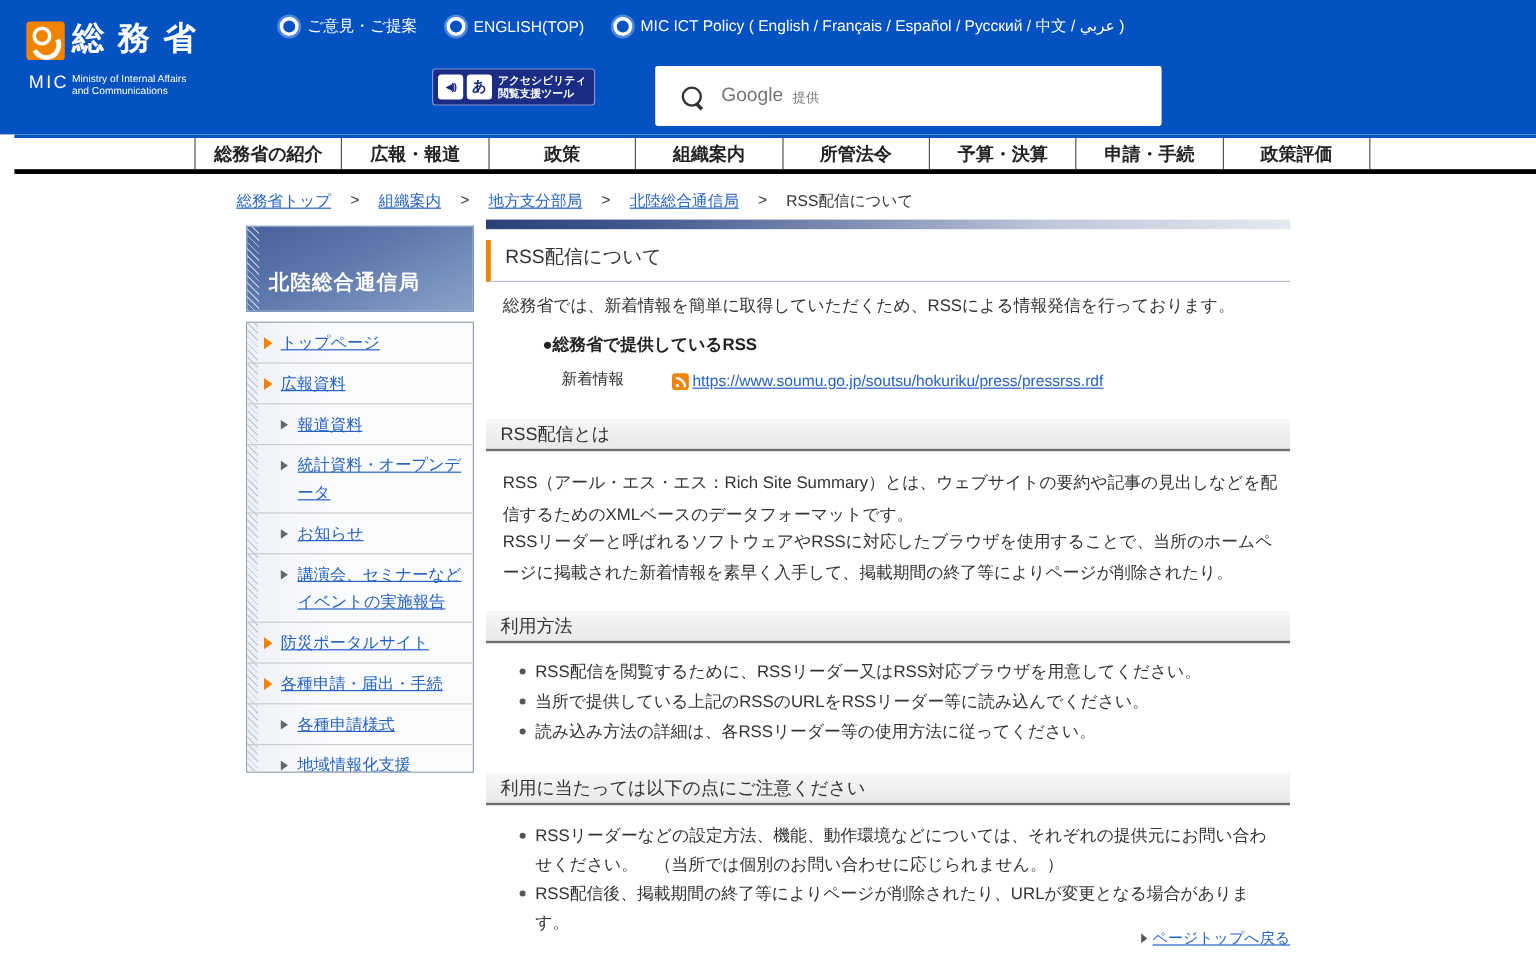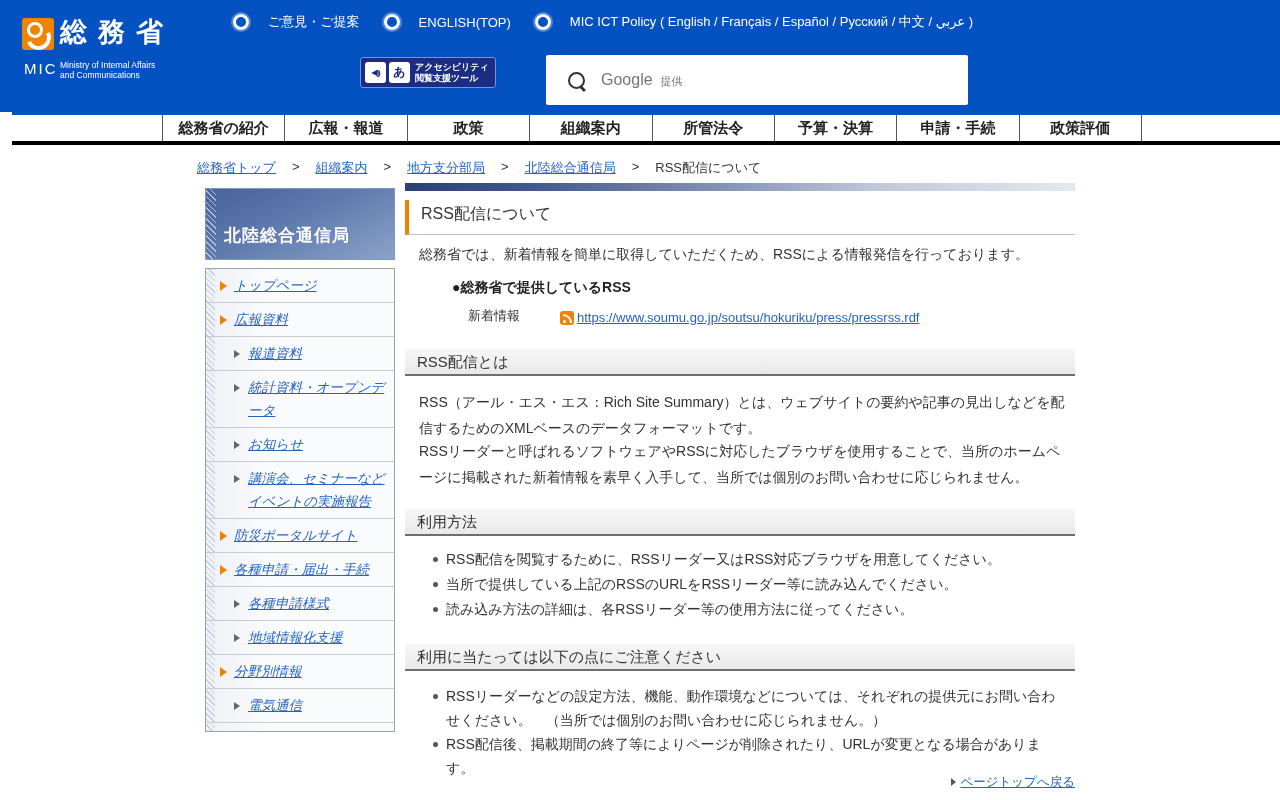--- a/index.html
+++ b/index.html
@@ -10,21 +10,21 @@
   
   .header{position:absolute;left:0;top:0;width:1280px;height:112px;background:#0452c1;}
   .logo{position:absolute;left:22px;top:16px;width:220px;height:80px;}
   .logo-square{position:absolute;left:0;top:2px;width:32px;height:32px;background:#f08300;border-radius:3px;}
   .logo-ball{position:absolute;left:5px;top:4px;width:10px;height:10px;background:#f08300;border:3px solid #fff;border-radius:50%;z-index:2;}
   .logo-tail{position:absolute;left:4px;top:7px;width:17px;height:17px;border:4px solid transparent;border-right-color:#fff;border-bottom-color:#fff;border-radius:50%;transform:rotate(20deg);}
   .logo-mic{position:absolute;left:2px;top:44px;color:#fff;font-size:15px;letter-spacing:2px;}
   .logo-name{position:absolute;left:38px;top:-2px;color:#fff;font-size:27px;font-weight:bold;letter-spacing:11px;white-space:nowrap;}
   .logo-en{position:absolute;left:38px;top:44px;color:#fff;font-size:8.5px;line-height:10px;white-space:nowrap;}
   .header-links{position:absolute;left:233px;top:13px;display:flex;gap:24px;align-items:center;color:#fff;font-size:13px;}
-  .hlink{display:flex;align-items:center;gap:19px;cursor:pointer;white-space:nowrap;}
+  .hlink{display:flex;align-items:center;gap:7px;cursor:pointer;white-space:nowrap;}
   .ring{width:10px;height:10px;border:3px solid #fff;border-radius:50%;box-shadow:0 0 0 2px rgba(170,200,255,.45);flex:0 0 auto;}
   .access-badge{position:absolute;left:360px;top:57px;width:136px;height:31px;background:#1b2c85;border:1px solid #7f90d6;border-radius:3px;display:flex;align-items:center;gap:3px;padding:0 4px;box-sizing:border-box;cursor:pointer;}
   .ab-icon{width:21px;height:21px;background:#fff;color:#14247c;border-radius:3px;font-weight:bold;display:flex;align-items:center;justify-content:center;font-size:12px;flex:0 0 auto;}
   .ab-icon.speaker{font-size:8px;letter-spacing:-1px;}
   .ab-text{color:#fff;font-size:9px;font-weight:bold;line-height:10.5px;white-space:nowrap;margin-left:2px;}
   .searchbox{position:absolute;left:546px;top:55px;width:422px;height:50px;background:#fff;border-radius:2px;display:flex;align-items:center;padding-left:22px;box-sizing:border-box;cursor:text;}
   .lens{width:13px;height:13px;border:2px solid #333;border-radius:50%;position:relative;flex:0 0 auto;margin-right:16px;}
   .lens::after{content:"";position:absolute;left:11px;top:11px;width:7px;height:2.5px;background:#333;transform:rotate(45deg);transform-origin:0 0;}
   .search-brand{color:#757575;font-size:16px;}
   .search-sub{color:#757575;font-size:11px;margin-left:8px;margin-top:3px;}
@@ -34,21 +34,21 @@
   .nav-item{flex:1;display:flex;align-items:center;justify-content:center;font-size:15px;font-weight:bold;color:#222;border-left:1px solid #555;cursor:pointer;}
   .nav-item:last-child{border-right:1px solid #555;text-align:center;}
   
   .breadcrumb{position:absolute;left:197px;top:159px;font-size:13px;color:#333;display:flex;gap:16px;align-items:flex-start;white-space:nowrap;}
   .bc-link{color:#2563c2;text-decoration:underline;cursor:pointer;}
   .bc-sep{color:#333;}
   
   .side-header{position:absolute;left:205px;top:188px;width:190px;height:72px;box-sizing:border-box;background:linear-gradient(155deg,#47619b 0%,#5f7aad 45%,#8ba2c9 100%);border:1px solid #8097c0;}
   .side-header::before{content:"";position:absolute;left:0;top:0;bottom:0;width:10px;background:repeating-linear-gradient(45deg,rgba(255,255,255,.55) 0 1px,rgba(255,255,255,0) 1px 4px);}
   .side-title{position:absolute;left:18px;bottom:12px;color:#fff;font-size:17px;font-weight:bold;letter-spacing:1px;white-space:nowrap;}
-  .side-menu{position:absolute;left:205px;top:268px;width:190px;height:464px;box-sizing:border-box;background:linear-gradient(90deg,#eef1f6 0,#fafbfd 35%,#fafbfd 100%);border:1px solid #9aa2ad;overflow:hidden;font-style:italic;}
+  .side-menu{position:absolute;left:205px;top:268px;width:190px;height:376px;box-sizing:border-box;background:linear-gradient(90deg,#eef1f6 0,#fafbfd 35%,#fafbfd 100%);border:1px solid #9aa2ad;overflow:hidden;}
   .side-menu::before{content:"";position:absolute;left:0;top:0;bottom:0;width:9px;background:repeating-linear-gradient(45deg,#c8ced9 0 1px,#eef1f5 1px 4px);}
   .side-menu ul{margin:0;padding:0;list-style:none;}
   .side-menu li{position:relative;padding:5px 8px 5px 28px;border-top:1px solid #ccc;line-height:23px;font-size:13.5px;cursor:pointer;}
   .side-menu li:first-child{border-top:none;}
   .side-menu li.l2{padding-left:42px;}
   .tri{position:absolute;left:14px;top:11.5px;width:0;height:0;border-top:5px solid transparent;border-bottom:5px solid transparent;border-left:7px solid #f08300;}
   li.l2 .tri{left:28px;top:13px;border-top-width:4px;border-bottom-width:4px;border-left:6px solid #666;}
   .side-link{color:#2563c2;text-decoration:underline;}
   
   .mblock{position:absolute;left:405px;width:670px;box-sizing:border-box;}
@@ -177,21 +177,21 @@
 <div class="mblock rss-head">●総務省で提供しているRSS</div>
 
 <div class="mblock rss-row">
   <span>新着情報</span>
   <span class="rss-icon"></span>
   <span class="rss-link">https://www.soumu.go.jp/soutsu/hokuriku/press/pressrss.rdf</span>
 </div>
 
 <div class="mblock sec-h sec1-h">RSS配信とは</div>
 <div class="mblock para p1">RSS（アール・エス・エス：Rich Site Summary）とは、ウェブサイトの要約や記事の見出しなどを配信するためのXMLベースのデータフォーマットです。</div>
-<div class="mblock para p2">RSSリーダーと呼ばれるソフトウェアやRSSに対応したブラウザを使用することで、当所のホームページに掲載された新着情報を素早く入手して、当所では個別のお問い合わせに応じられません。</div>
+<div class="mblock para p2">RSSリーダーと呼ばれるソフトウェアやRSSに対応したブラウザを使用することで、当所のホームページに掲載された新着情報を素早く入手して、掲載期間の終了等によりページが削除されたり。</div>
 
 <div class="mblock sec-h sec2-h">利用方法</div>
 <ul class="mblock blist list2">
   <li>RSS配信を閲覧するために、RSSリーダー又はRSS対応ブラウザを用意してください。</li>
   <li>当所で提供している上記のRSSのURLをRSSリーダー等に読み込んでください。</li>
   <li>読み込み方法の詳細は、各RSSリーダー等の使用方法に従ってください。</li>
 </ul>
 
 <div class="mblock sec-h sec3-h">利用に当たっては以下の点にご注意ください</div>
 <ul class="mblock blist list3">

